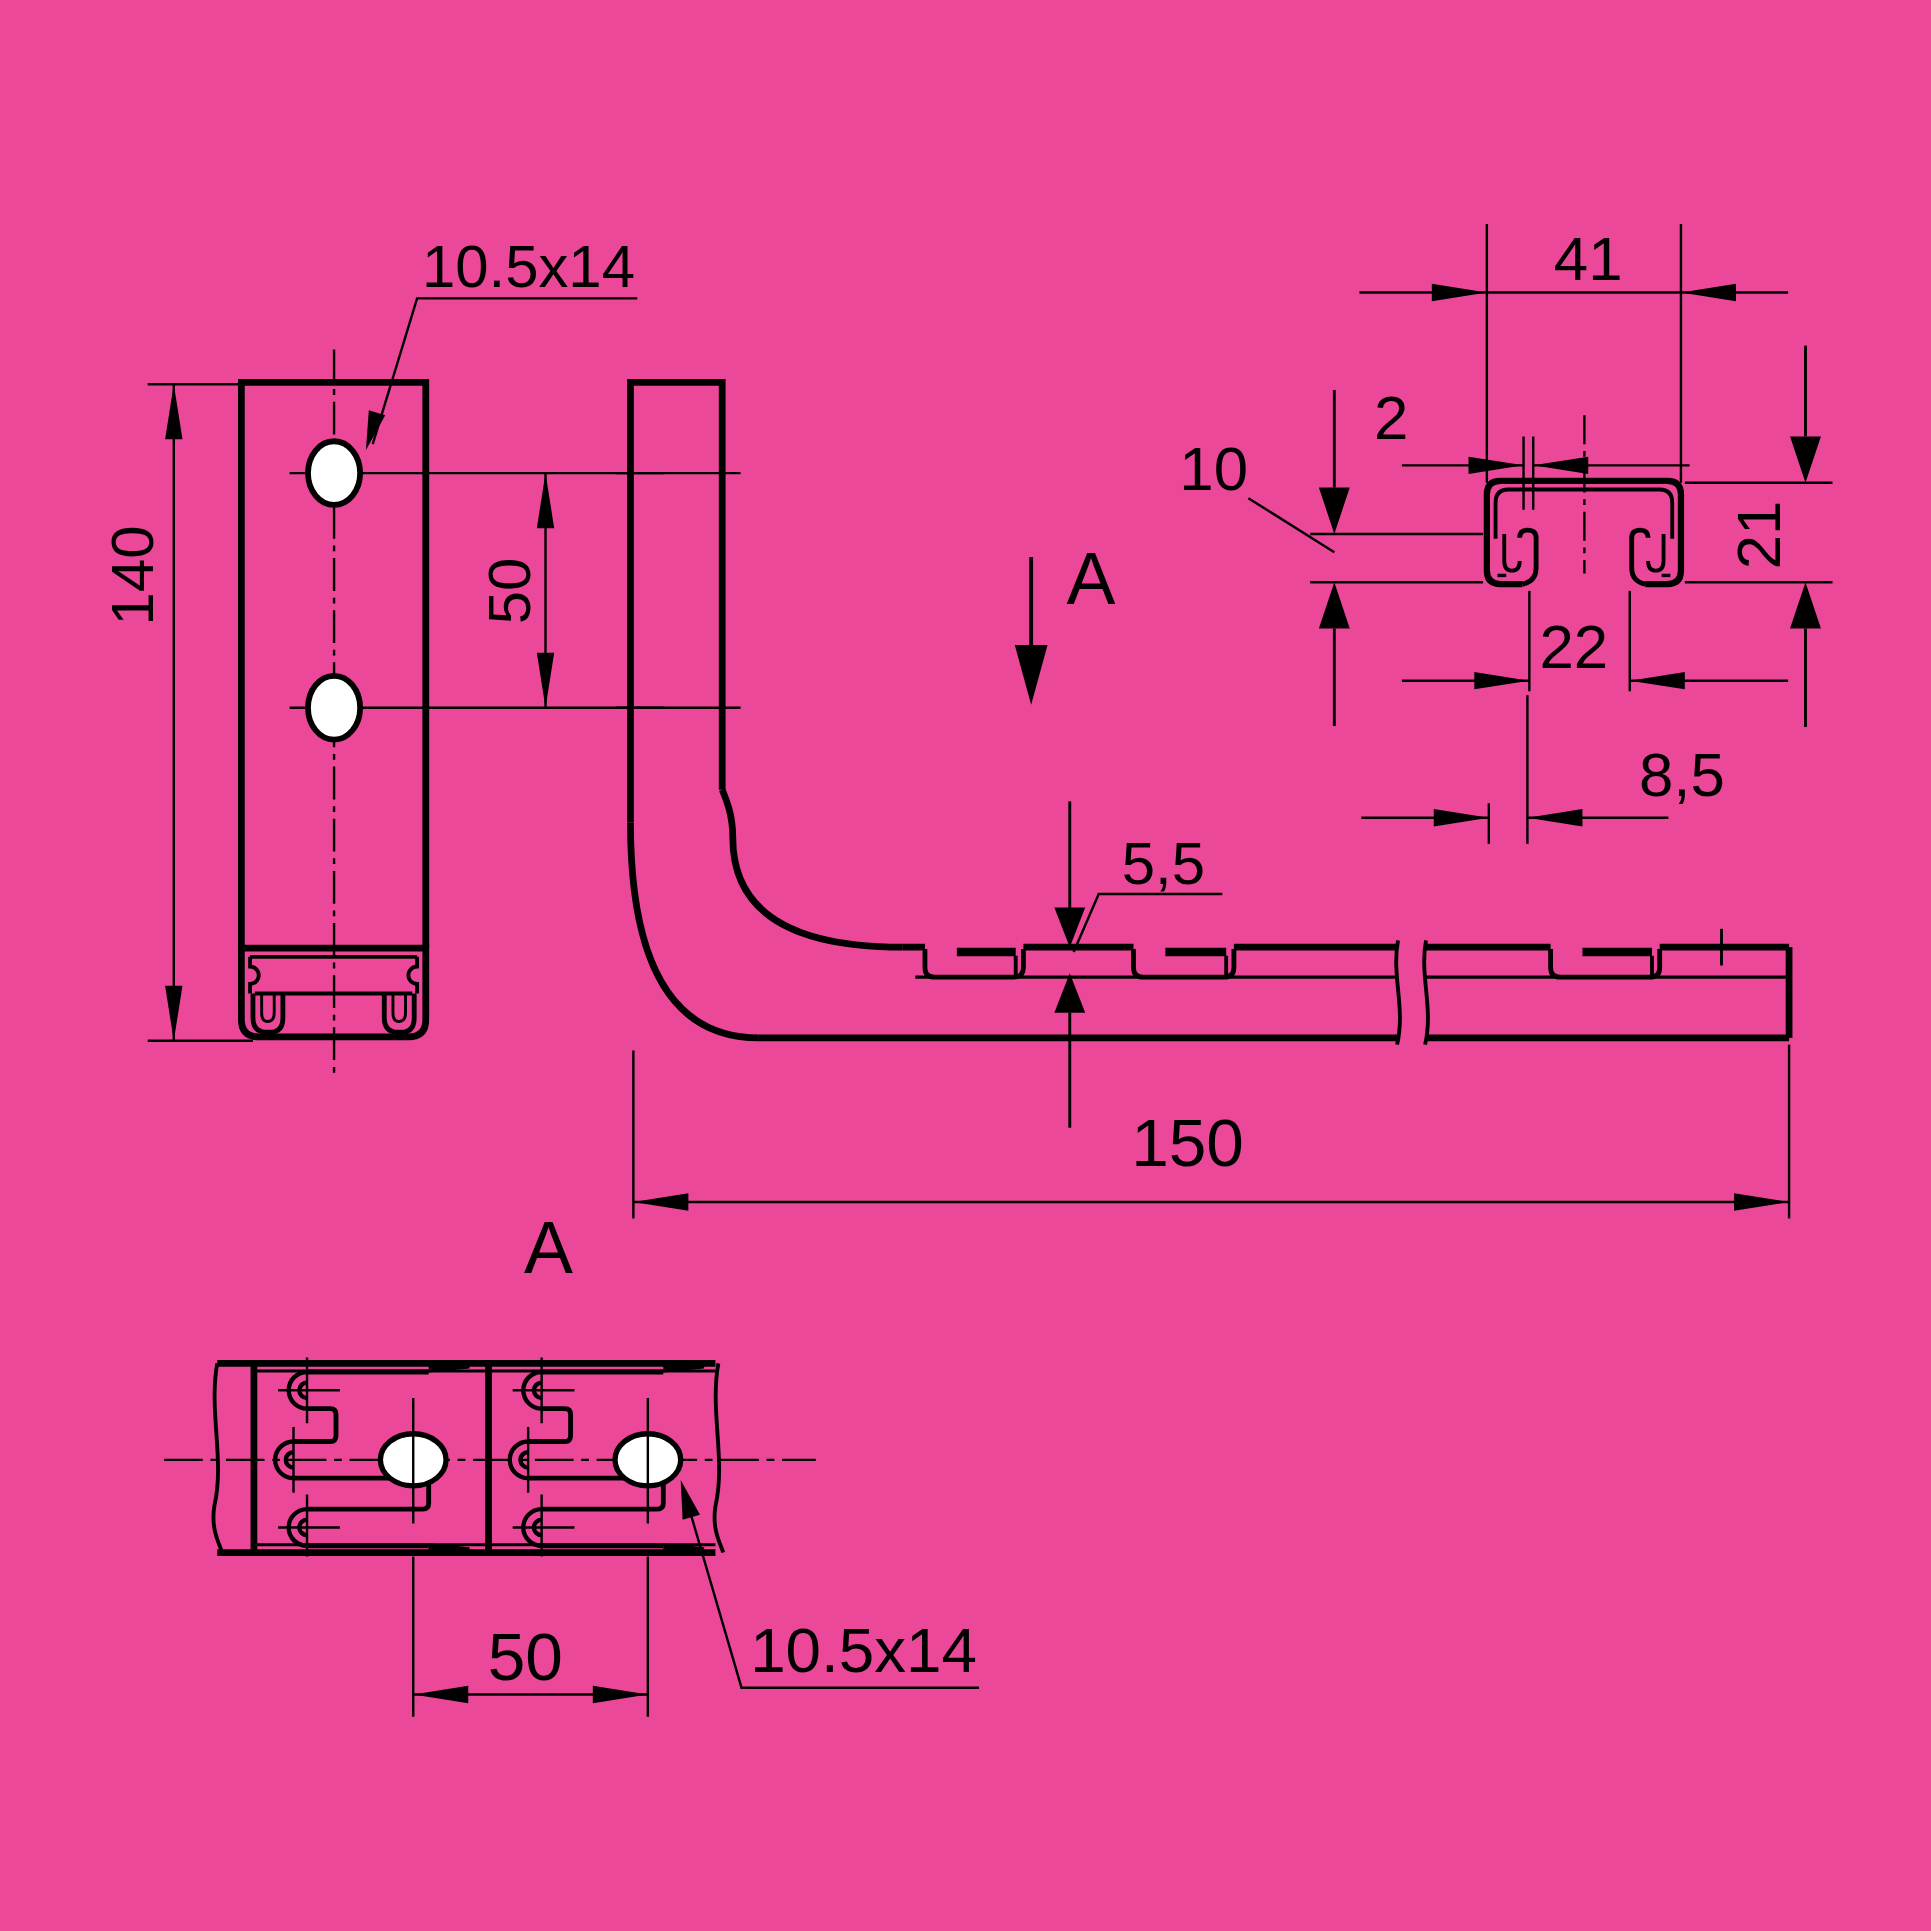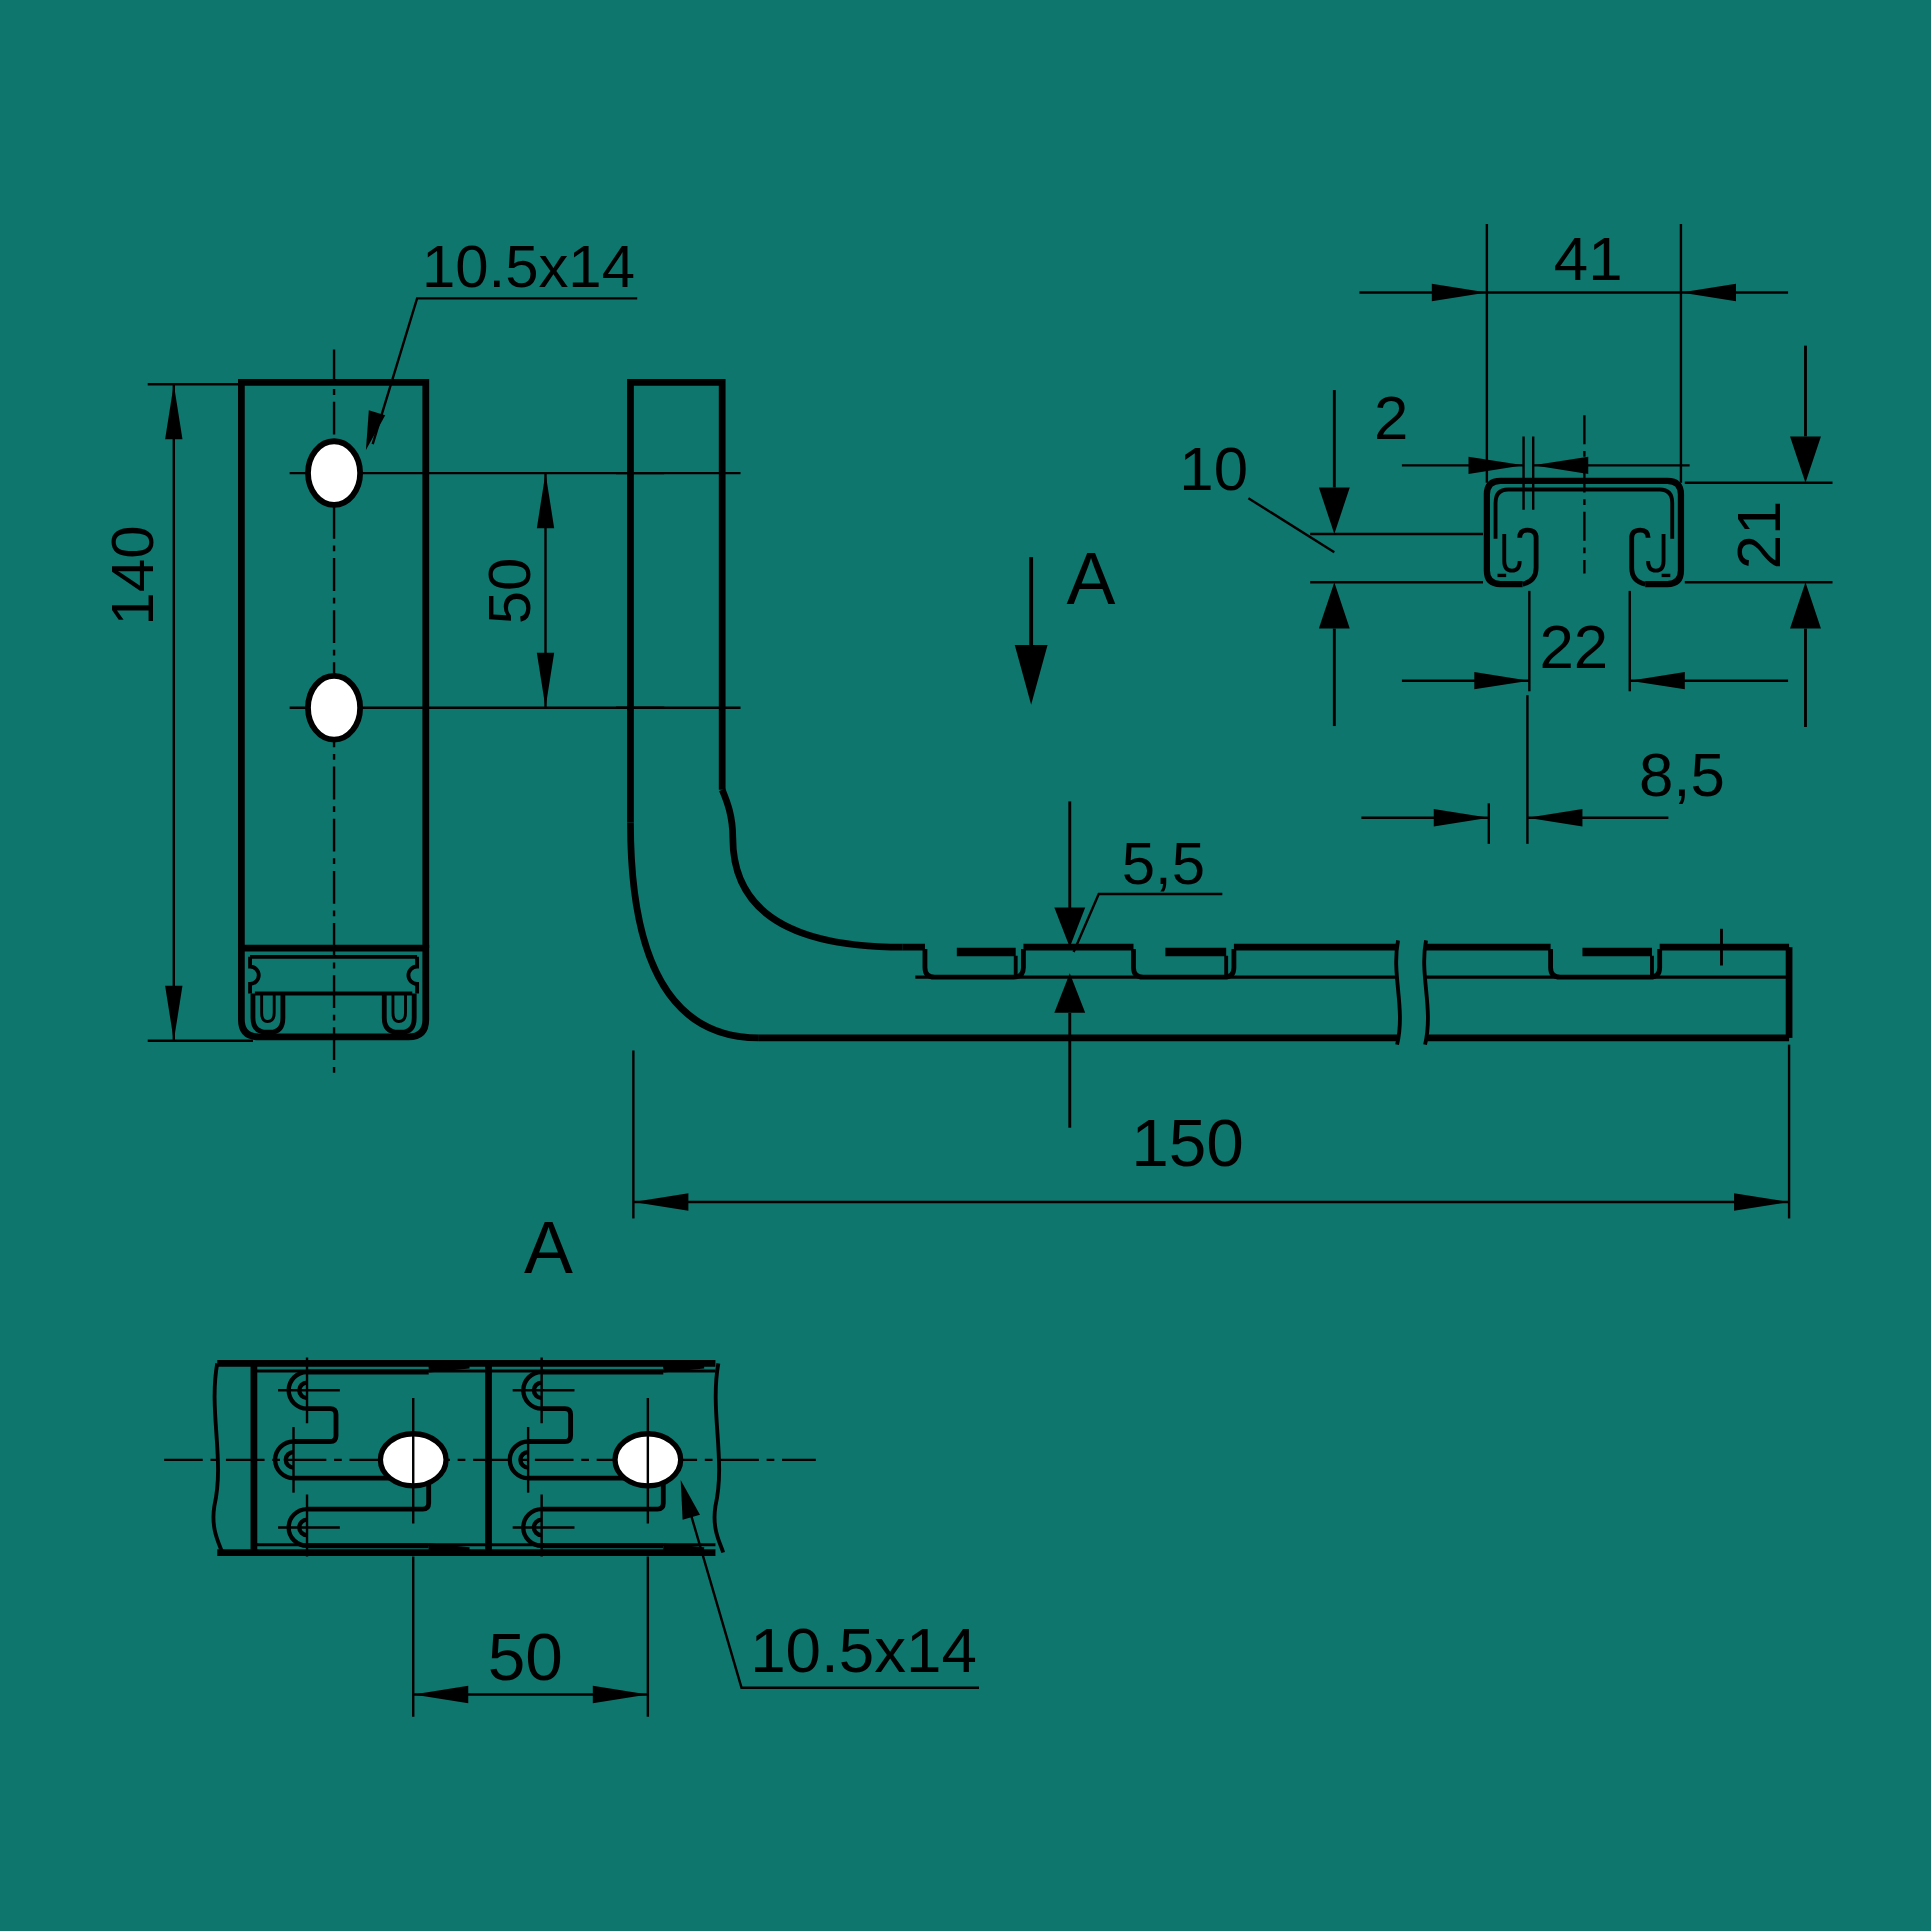--- a/index.html
+++ b/index.html
@@ -1,16 +1,16 @@
 <!DOCTYPE html>
 <html><head>
 <meta charset="utf-8">
 <style>
   html,body{margin:0;padding:0;background:#ffffff;}
-  .stage{width:1931px;height:1931px;position:relative;background:#0f766e;}
+  .stage{width:1931px;height:1931px;position:relative;background:#ec4899;}
   svg{display:block;}
   text{font-family:"Liberation Sans", sans-serif; fill:#000;}
   .t62{font-size:62px;} .t64{font-size:64px;} .t66{font-size:66px;}
   .t70{font-size:70px;} .t76{font-size:76px;}
   .mid{text-anchor:middle;}
   path,line,ellipse,rect{vector-effect:none;}
 </style>
 </head>
 <body>
 

